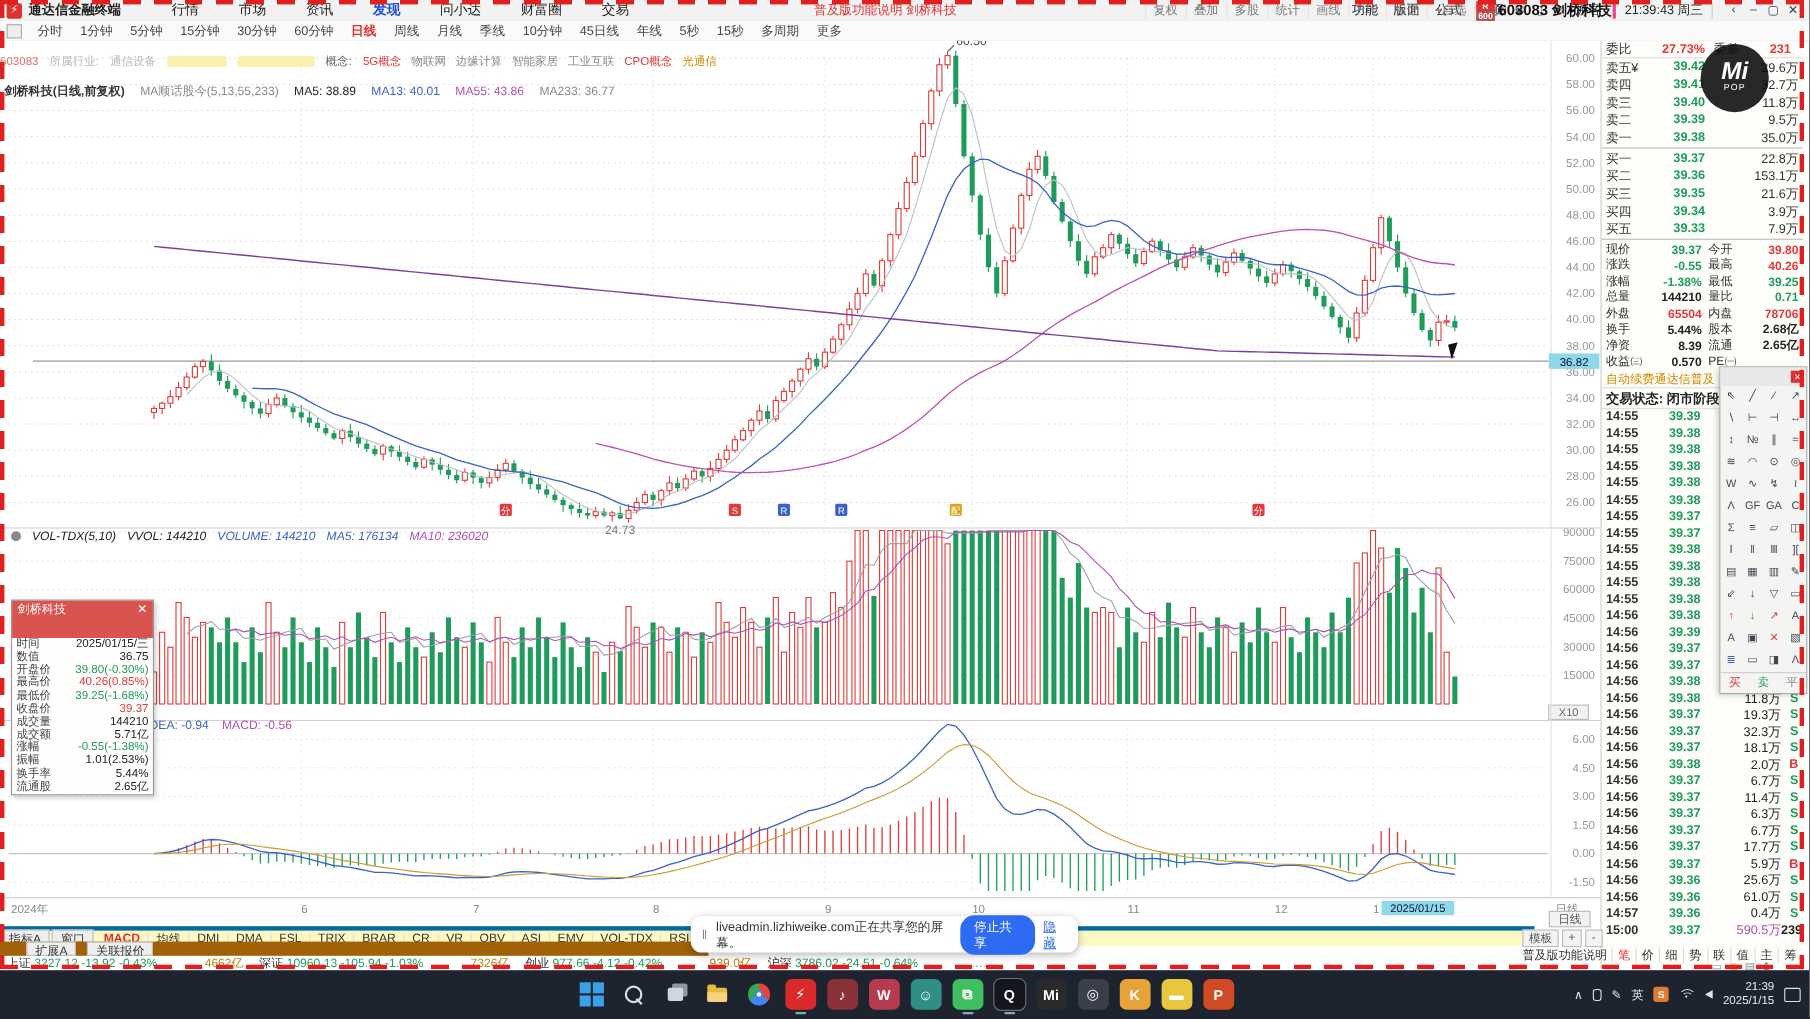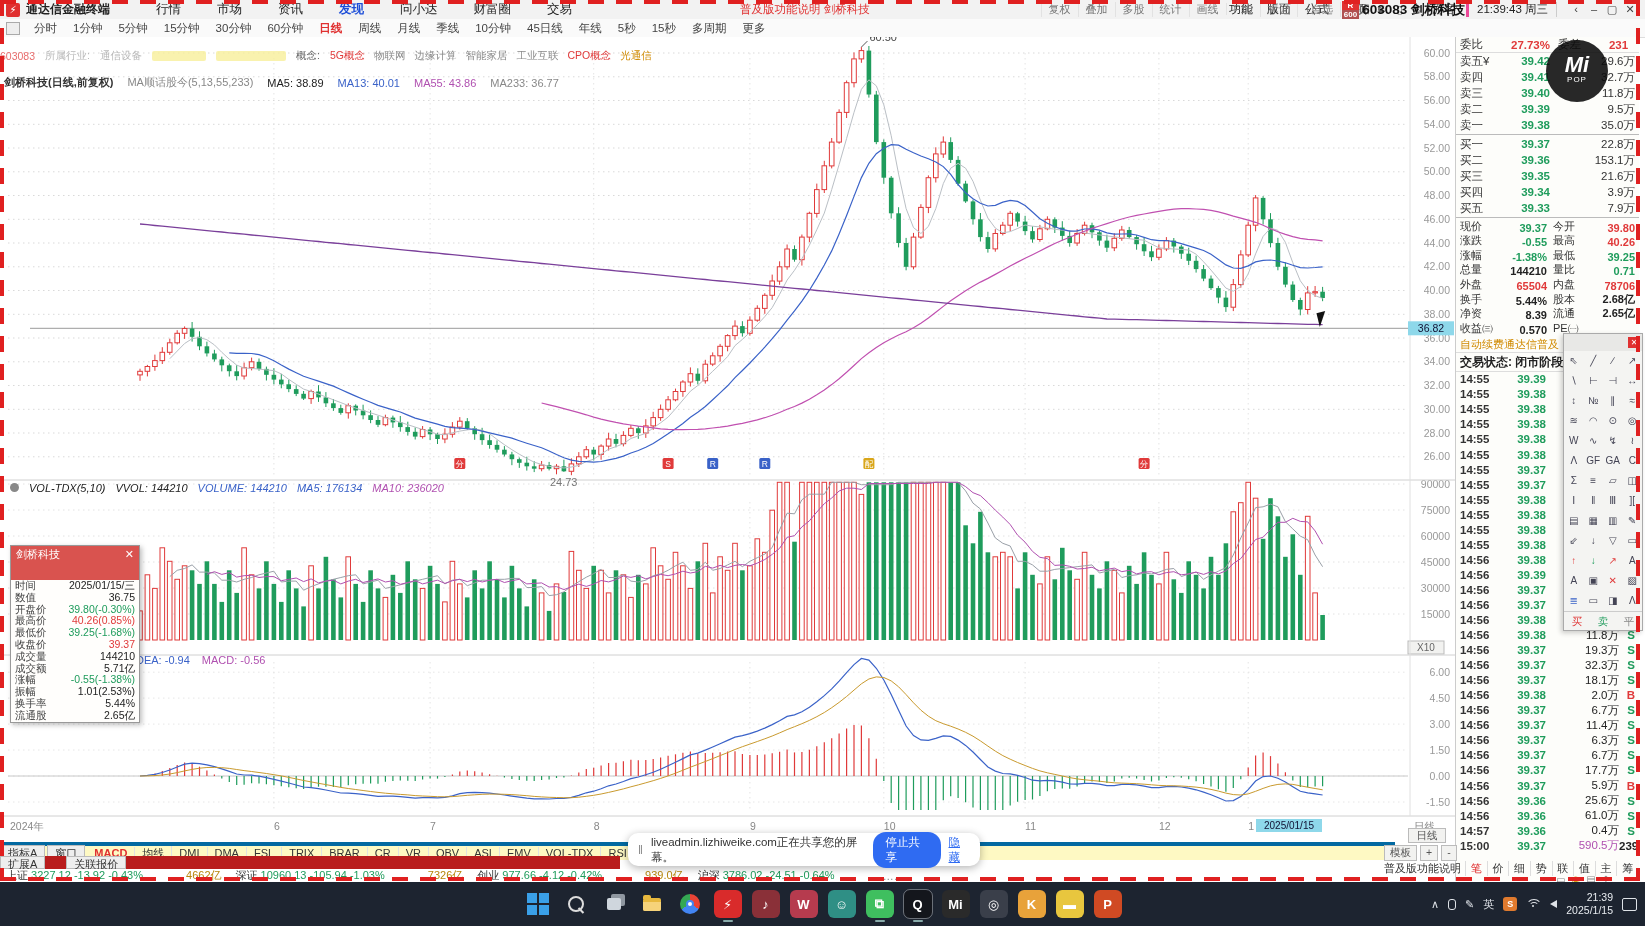--- a/index.html
+++ b/index.html
@@ -68,21 +68,21 @@
   #ptools{display:grid;grid-template-columns:repeat(4,1fr);}
   .ptool{height:20px;text-align:center;line-height:20px;font-size:10px;color:#445;}
   .ptool.blue{color:#3a62c8}.ptool.red{color:#e03a3a}.ptool.green{color:#1f9c5c}
   #pfoot{display:flex;border-top:1px solid #ccc;}
   #pfoot span{flex:1;text-align:center;font-size:10.5px;line-height:18px;}
   
   #tabsrow{left:0;top:842px;width:1395px;height:14px;display:flex;align-items:center;border-top:4px solid #0369a1;background:#fef9c3;z-index:6;}
   .tab{padding:0 7px;font-size:11px;color:#333;border-right:1px solid #e0e0e0;}
   .tab.btn{background:#eee;border:1px solid #bbb;margin-right:2px;}
   .tab.active{color:#e03030;font-weight:bold;}
-  #subtabs{left:0;top:856px;width:620px;height:13px;display:flex;gap:19px;z-index:6;background:#b91c1c;}
+  #subtabs{left:0;top:856px;width:620px;height:13px;display:flex;gap:8px;z-index:6;background:#a16207;padding-left:24px;}
   #ticker{left:0;top:869px;width:1395px;height:13px;display:flex;gap:8px;align-items:center;font-size:11px;white-space:nowrap;overflow:hidden;background:#fff;z-index:6;}
   .tk-name{color:#333;margin-left:6px;}
   .tk-amt{color:#b8860b;margin-left:40px;}
   
   #rb-period{left:1408px;top:828px;width:36px;height:13px;border:1px solid #bbb;background:#f2f2f0;text-align:center;font-size:10.5px;color:#555;z-index:7;}
   #rb-tpl{left:1384px;top:845px;display:flex;gap:3px;z-index:7;}
   #rb-tpl span{border:1px solid #bbb;background:#f2f2f0;font-size:10.5px;padding:0 5px;color:#555;}
   #rb-tabs{left:1384px;top:861px;width:254px;display:flex;align-items:center;z-index:7;font-size:11px;}
   #rb-tabs .help{color:#333;margin-right:4px;}
   #rb-tabs .rt{flex:1;text-align:center;border-left:1px solid #ddd;color:#333;}

